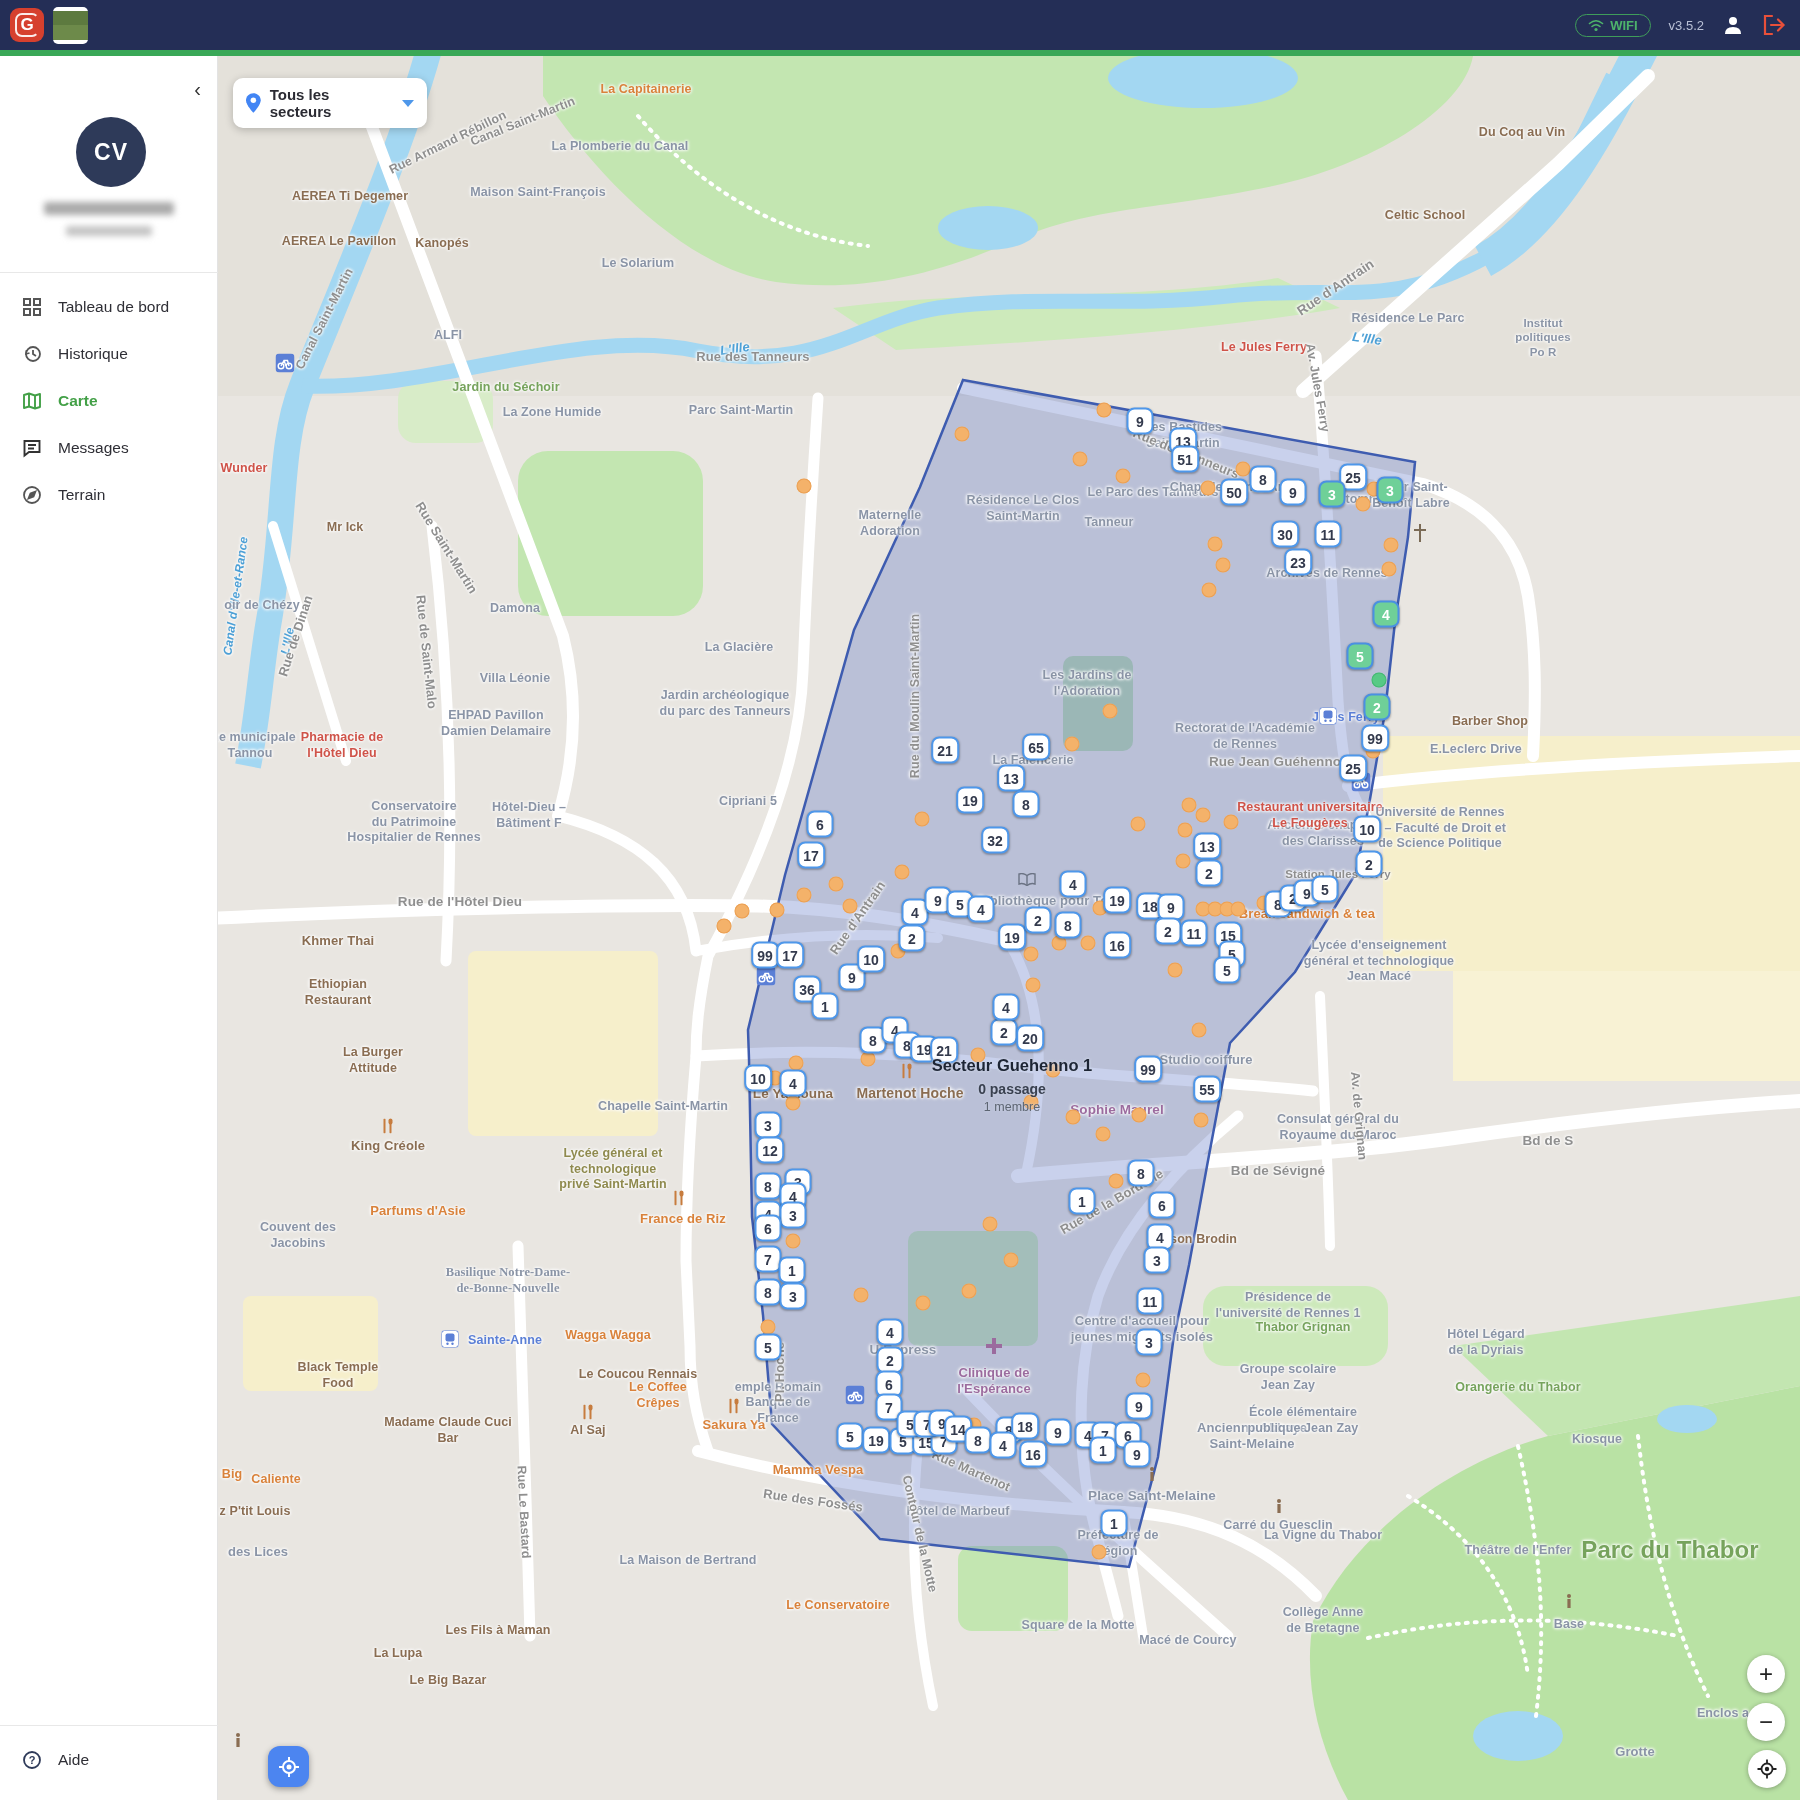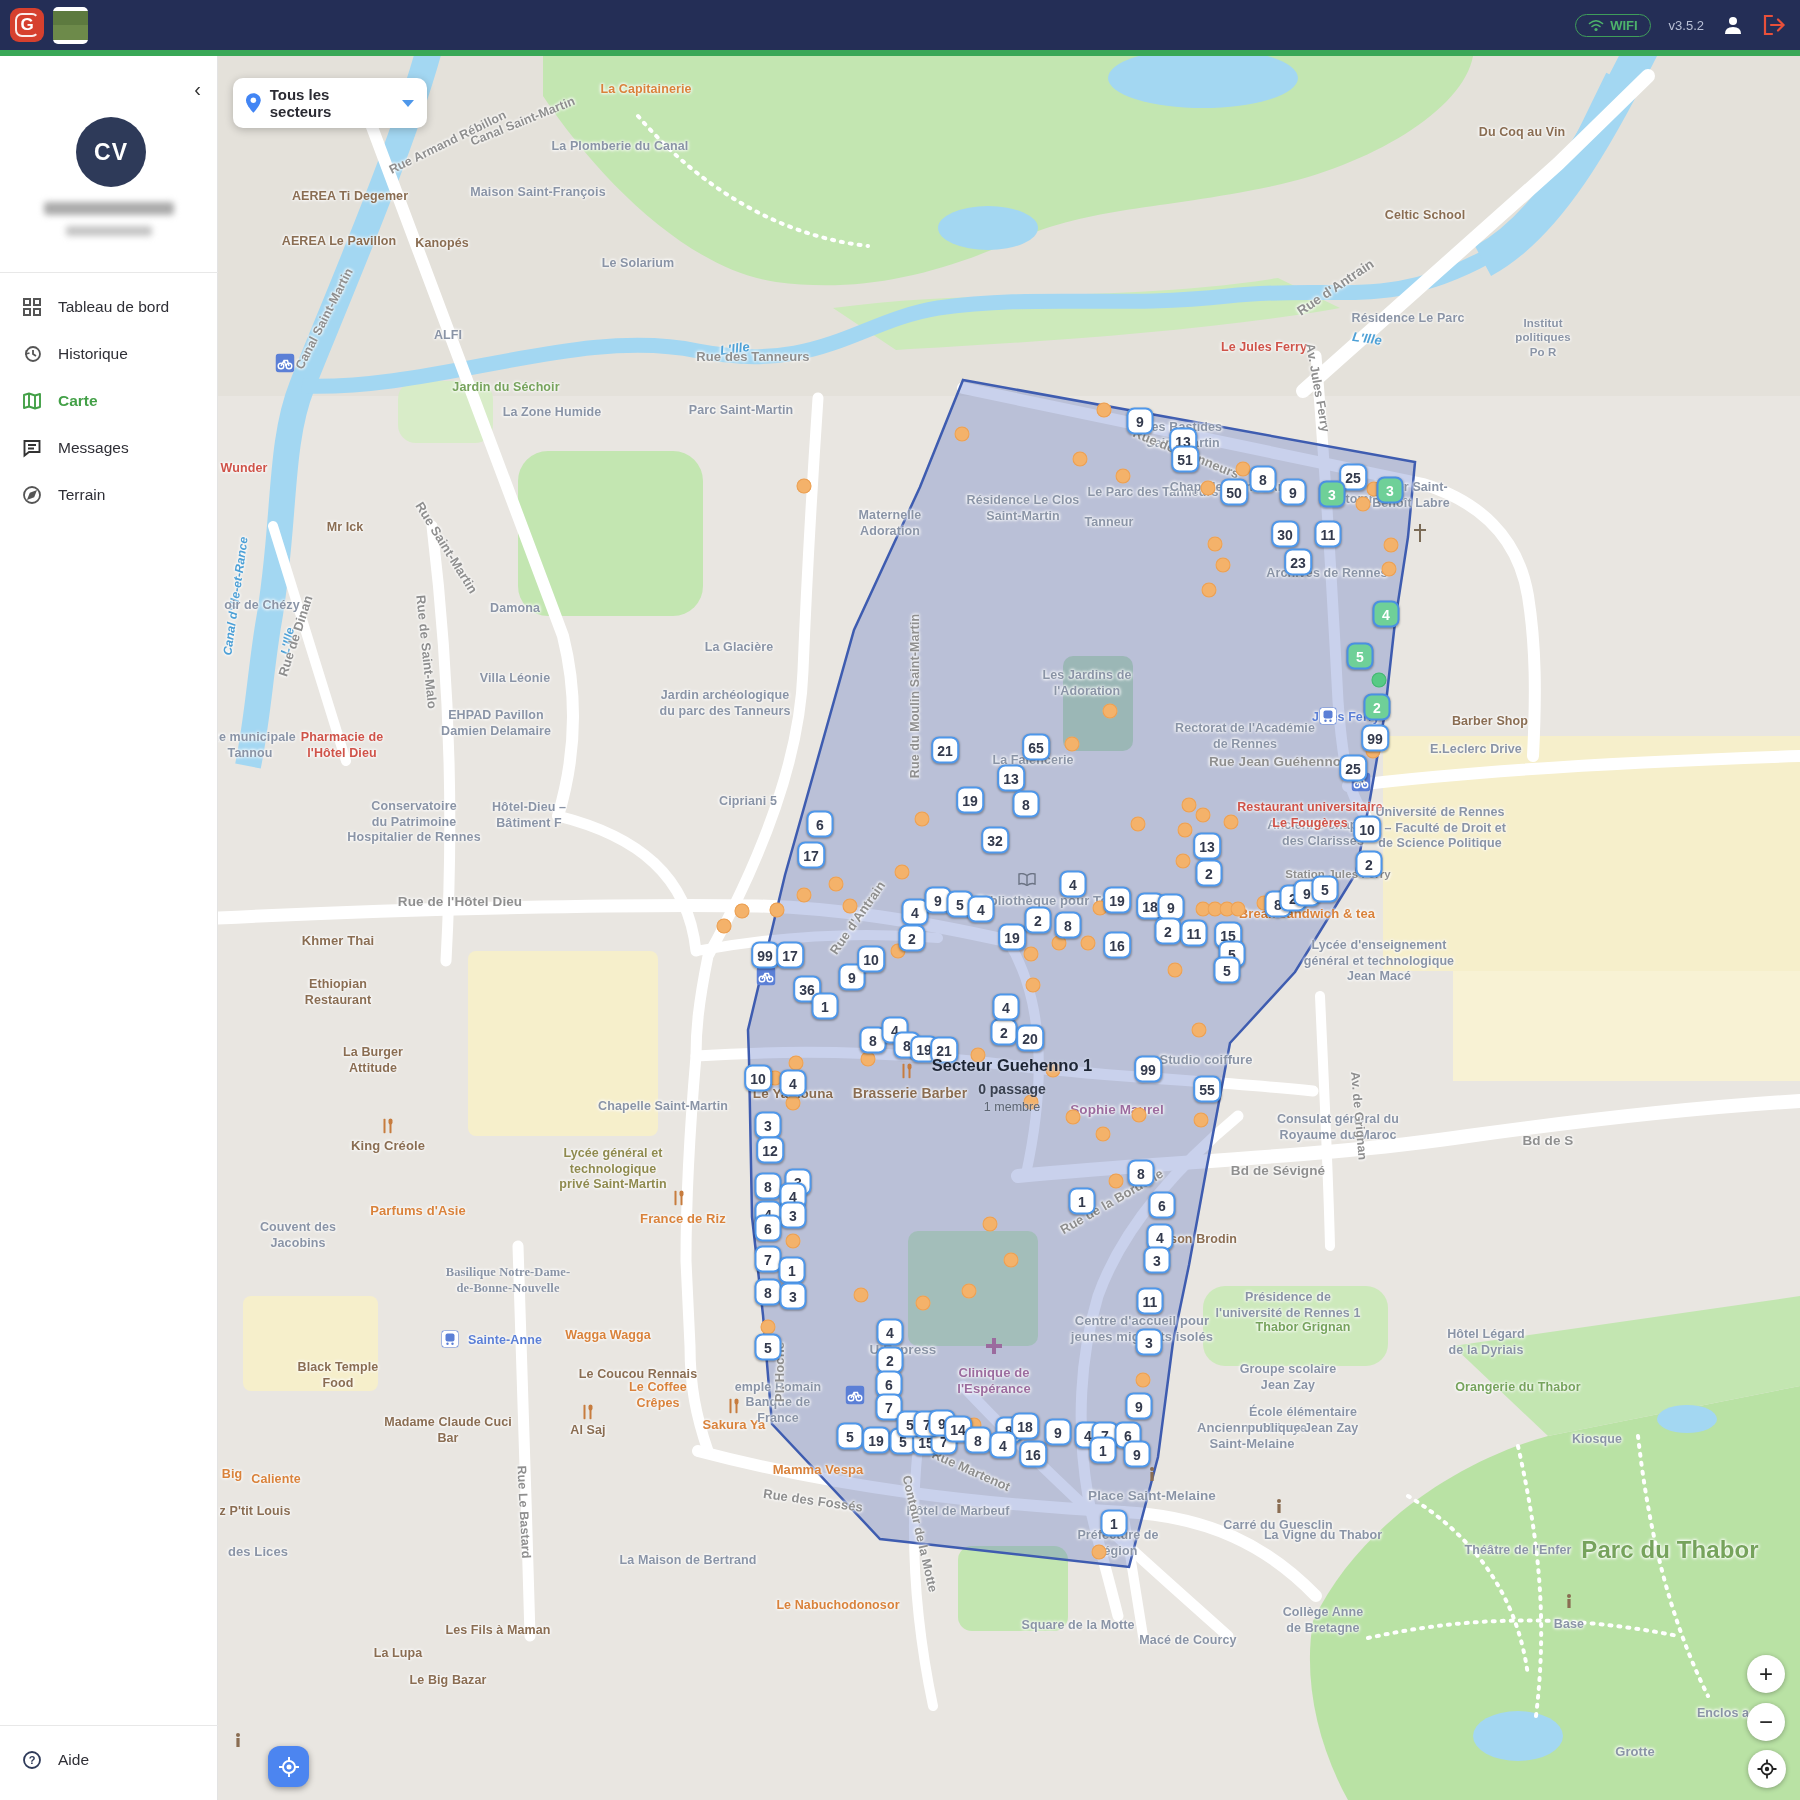--- a/index.html
+++ b/index.html
@@ -532,21 +532,21 @@
       <div class="lb c-ar" style="transform: translate(-50%, -50%); left: 1379px; top: 1384px;">Kiosque</div>
       <div class="lb c-ar" style="font-size: 13.5px; transform: translate(-50%, -50%); left: 934px; top: 1440px;">Place Saint-Melaine</div>
       <div class="lb c-ar" style="transform: translate(-50%, -50%); left: 1060px; top: 1470px;">Carré du Guesclin</div>
       <div class="lb c-ar" style="transform: translate(-50%, -50%); left: 1300px; top: 1495px;">Théâtre de l'Enfer</div>
       <div class="lb c-pk" style="font-size: 24px; transform: translate(-50%, -50%); left: 1452px; top: 1494px;">Parc du Thabor</div>
       <div class="lb c-ar" style="transform: translate(-50%, -50%); left: 1105px; top: 1480px;">La Vigne du Thabor</div>
       <div class="lb c-ar" style="width: 120px; white-space: normal; transform: translate(-50%, -50%); left: 900px; top: 1488px;">Préfecture de région</div>
       <div class="lb c-ar" style="transform: translate(-50%, -50%); left: 740px; top: 1456px;">Hôtel de Marbeuf</div>
       <div class="lb c-ar" style="transform: translate(-50%, -50%); left: 1351px; top: 1569px;">Base</div>
       <div class="lb c-ar" style="transform: translate(-50%, -50%); left: 470px; top: 1505px;">La Maison de Bertrand</div>
-      <div class="lb c-or" style="transform: translate(-50%, -50%); left: 620px; top: 1550px;">Le Nabuchodonosor</div>
+      <div class="lb c-or" style="transform: translate(-50%, -50%); left: 620px; top: 1550px;">Le Conservatoire</div>
       <div class="lb c-poi" style="transform: translate(-50%, -50%); left: 280px; top: 1575px;">Les Fils à Maman</div>
       <div class="lb c-poi" style="transform: translate(-50%, -50%); left: 180px; top: 1598px;">La Lupa</div>
       <div class="lb c-poi" style="transform: translate(-50%, -50%); left: 230px; top: 1625px;">Le Big Bazar</div>
       <div class="lb c-ar" style="transform: translate(-50%, -50%); left: 860px; top: 1570px;">Square de la Motte</div>
       <div class="lb c-ar" style="transform: translate(-50%, -50%); left: 970px; top: 1585px;">Macé de Courcy</div>
       <div class="lb c-ar pre" style="transform: translate(-50%, -50%); left: 1105px; top: 1565px;">Collège Anne
 de Bretagne</div>
       <div class="lb c-ar" style="font-size: 13px; transform: translate(-50%, -50%); left: 1417px; top: 1696px;">Grotte</div>
       <div class="lb c-ar" style="transform: translate(-50%, -50%); left: 1505px; top: 1658px;">Enclos a</div>
       <div class="lb c-ar" style="font-size: 13px; transform: translate(-50%, -50%); left: 40px; top: 1496px;">des Lices</div>
@@ -559,21 +559,21 @@
       <div class="lb c-st" style="font-size: 13px; transform: translate(-50%, -50%) rotate(-30deg); left: 894px; top: 1146px;">Rue de la Borderie</div>
       <div class="lb c-st" style="font-size: 13px; transform: translate(-50%, -50%) rotate(-90deg); left: 562px; top: 1316px;">Pl. Hoche</div>
       <div class="lb c-st" style="font-size: 13px; transform: translate(-50%, -50%) rotate(8deg); left: 595px; top: 1445px;">Rue des Fossés</div>
       <div class="lb c-st" style="font-size: 13px; transform: translate(-50%, -50%) rotate(24deg); left: 753px; top: 1415px;">Rue Martenot</div>
       <div class="lb c-st" style="font-size: 12.5px; transform: translate(-50%, -50%) rotate(77deg); left: 701px; top: 1478px;">Contour de la Motte</div>
       <div class="lb c-st" style="font-size: 12.5px; transform: translate(-50%, -50%) rotate(87deg); left: 305px; top: 1456px;">Rue Le Bastard</div>
       <div class="lb c-ar" style="font-size: 13px; transform: translate(-50%, -50%); left: 832px; top: 845px;">Bibliothèque pour Tous</div>
       <div class="lb c-ar" style="font-size: 13px; transform: translate(-50%, -50%); left: 988px; top: 1004px;">Studio coiffure</div>
       <div class="lb c-pu" style="font-size: 13.5px; transform: translate(-50%, -50%); left: 899px; top: 1054px;">Sophie Maurel</div>
       <div class="lb c-poi" style="font-size: 13.5px; transform: translate(-50%, -50%); left: 575px; top: 1038px;">Le Yamouna</div>
-      <div class="lb c-poi" style="font-size: 14px; transform: translate(-50%, -50%); left: 692px; top: 1038px;">Brasserie Barber</div>
+      <div class="lb c-poi" style="font-size: 14px; transform: translate(-50%, -50%); left: 692px; top: 1038px;">Martenot Hoche</div>
       <div class="micon" style="left: 1202px; top: 479px;"><svg width="14" height="18" viewBox="0 0 14 18">
           <path d="M6 0 H8 V5 H13 V7 H8 V18 H6 V7 H1 V5 H6 Z" fill="#7a6a55"></path>
         </svg></div>
       <div class="micon" style="left: 934px; top: 1420px;"><svg width="8" height="14" viewBox="0 0 8 14">
           <circle cx="4" cy="2" r="2" fill="#8a6d52"></circle>
           <rect x="2.4" y="5" width="3.2" height="9" fill="#8a6d52"></rect>
         </svg></div>
       <div class="micon" style="left: 1061px; top: 1452px;"><svg width="8" height="14" viewBox="0 0 8 14">
           <circle cx="4" cy="2" r="2" fill="#8a6d52"></circle>
           <rect x="2.4" y="5" width="3.2" height="9" fill="#8a6d52"></rect>

